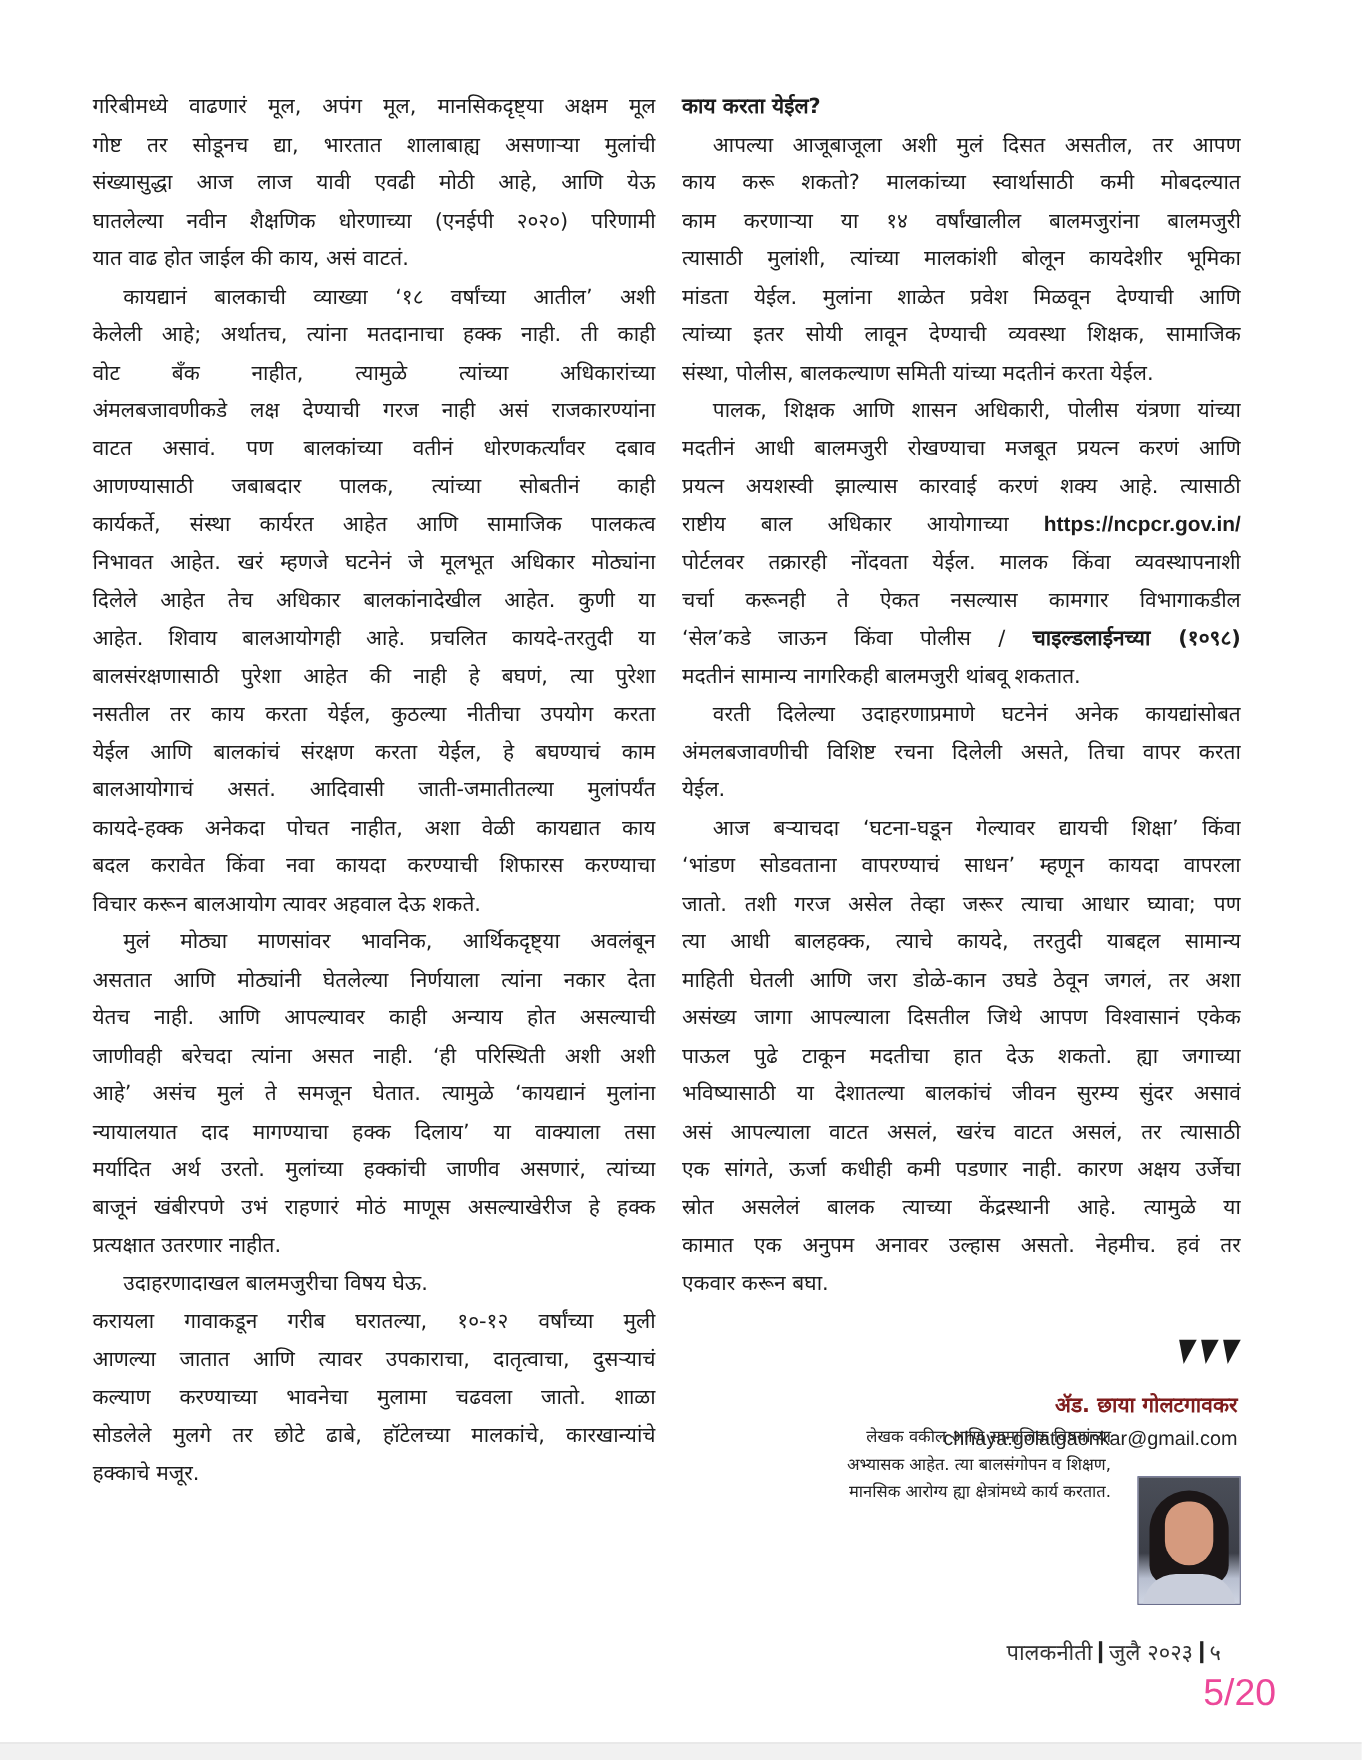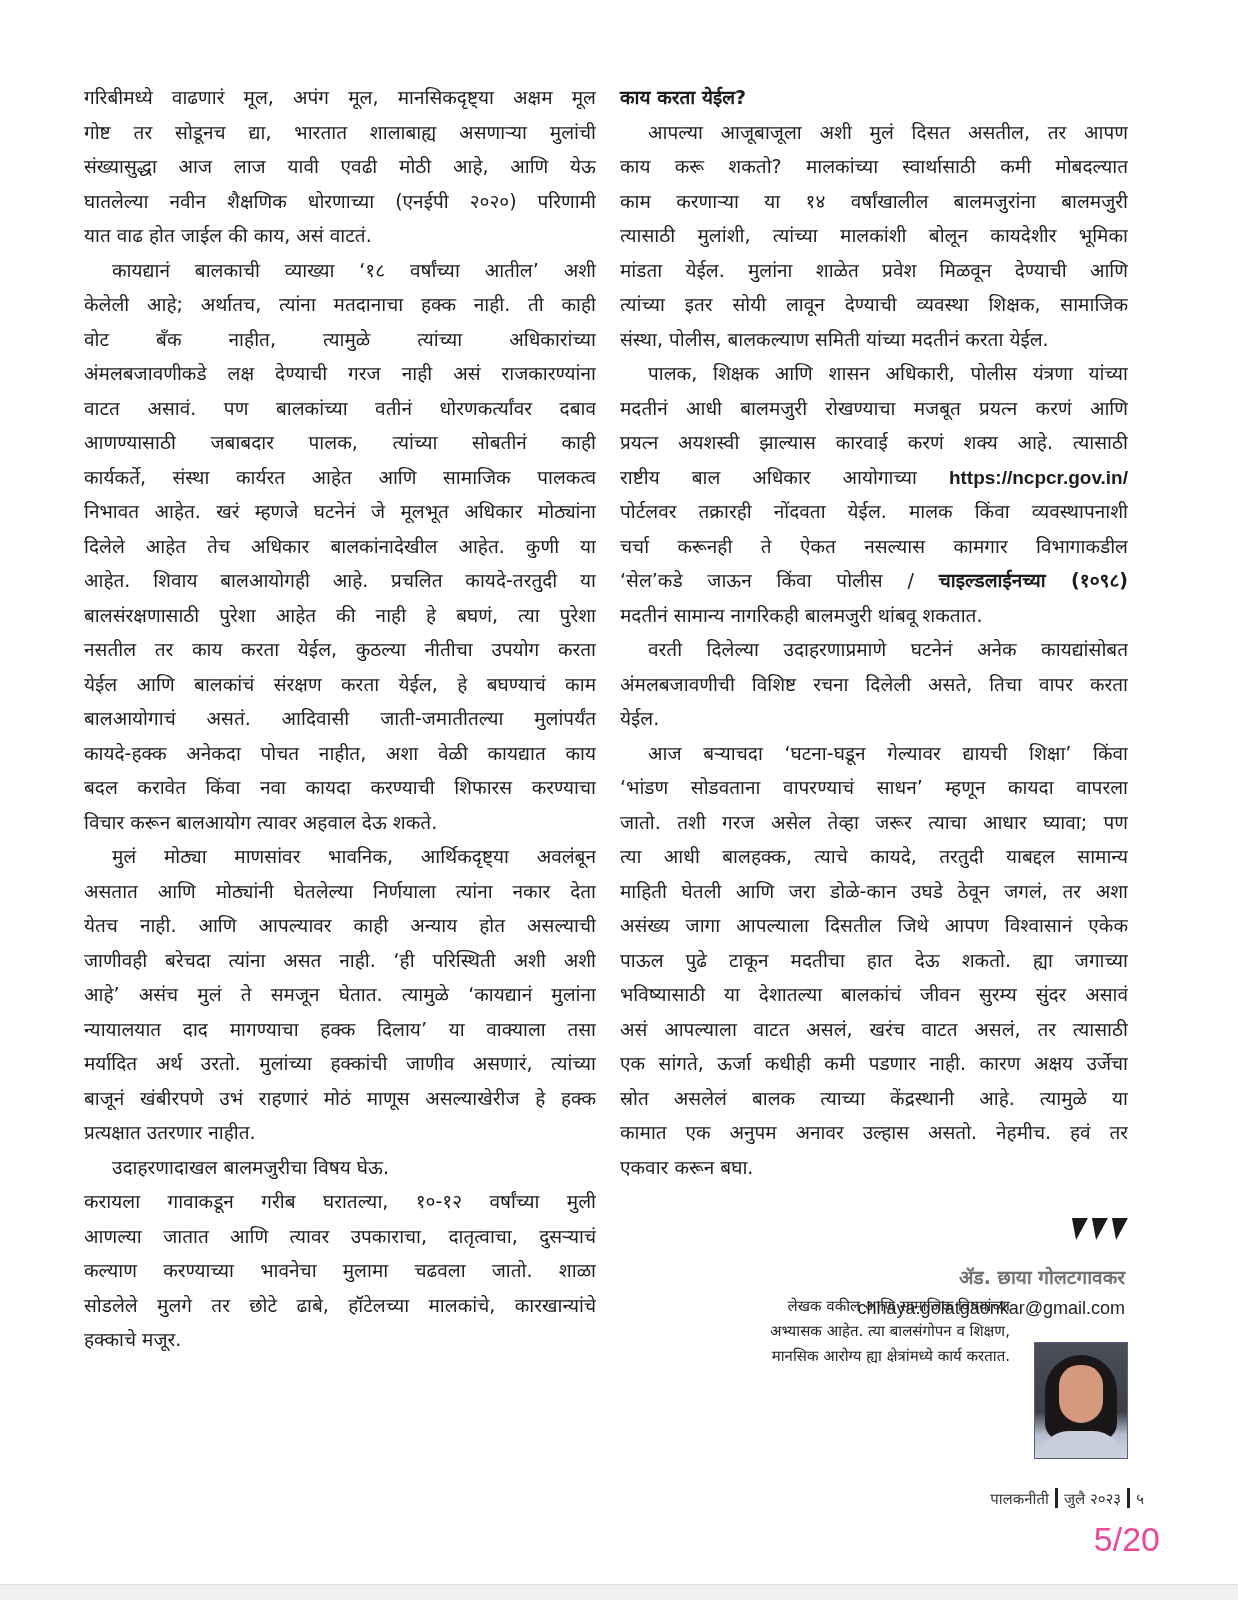--- a/index.html
+++ b/index.html
@@ -14,30 +14,30 @@
     display: block; height: 34.5px; line-height: 34.5px; font-size: 19px;
     text-align: justify; text-align-last: justify; white-space: nowrap; overflow: hidden;
   }
   .line.last { text-align-last: left; }
   .line.indent { padding-left: 28px; }
   .heading { font-weight: bold; font-size: 19px; height: 34.5px; line-height: 34.5px; display: block; }
   .url { font-family: "Liberation Sans", sans-serif; font-weight: bold; }
   .bold { font-weight: bold; }
   .endmark { position: absolute; left: 1070px; top: 1218px; display: flex; gap: 4px; }
   .endmark span { width: 0; height: 0; border-left: 8px solid transparent; border-right: 8px solid transparent; border-top: 22px solid #1a1a1a; transform: skewX(-10deg); }
-  .author-name { position: absolute; right: 113px; top: 1264px; font-size: 19px; font-weight: bold; color: #737373; }
+  .author-name { position: absolute; right: 113px; top: 1264px; font-size: 19px; font-weight: bold; color: #7f1d1d; }
   .author-email { position: absolute; right: 113px; top: 1298px; font-size: 18px; font-family: "Liberation Sans", sans-serif; color: #222; }
   .bio { position: absolute; right: 228px; top: 1294px; width: 340px; text-align: right; font-size: 15px; line-height: 25px; color: #222; }
   .bio span { display: block; }
   .photo { position: absolute; left: 1034px; top: 1342px; width: 92px; height: 115px; border: 1px solid #5a5f80;
     background: linear-gradient(180deg, #4a4e58 0%, #3c3f48 60%, #b8bfd0 80%, #cfd5e2 100%); overflow: hidden; }
   .photo .hair { position: absolute; left: 10px; top: 12px; width: 72px; height: 86px; border-radius: 40px 40px 20px 20px; background: #1b1617; }
   .photo .face { position: absolute; left: 24px; top: 22px; width: 44px; height: 58px; border-radius: 22px 22px 24px 24px; background: #d59a7e; }
   .photo .shoulders { position: absolute; left: 4px; top: 88px; width: 84px; height: 40px; border-radius: 30px 30px 0 0; background: #c9cedb; }
-  .footer { position: absolute; right: 94px; top: 1488px; font-size: 15px; color: #333; display: flex; align-items: center; gap: 6px; text-align: right; }
+  .footer { position: absolute; right: 128px; top: 1488px; font-size: 20px; color: #333; display: flex; align-items: center; gap: 6px; text-align: right; }
   .footer .sep { display: inline-block; width: 3px; height: 20px; background: #222; }
   .pager { position: absolute; right: 78px; top: 1520px; font-family: "Liberation Sans", sans-serif; font-size: 34px; color: #ec4899; }
   .bottom-bar { position: absolute; left: 0; top: 1584px; width: 1238px; height: 16px; background: #f1f1f1; border-top: 1px solid #e0e0e0; }
 </style>
 </head>
 <body>
 
 <div class="col col-left" id="left-col">
     <span class="line">गरिबीमध्ये वाढणारं मूल, अपंग मूल, मानसिकदृष्ट्या अक्षम मूल</span>
     <span class="line">गोष्ट तर सोडूनच द्या, भारतात शालाबाह्य असणाऱ्या मुलांची</span>

